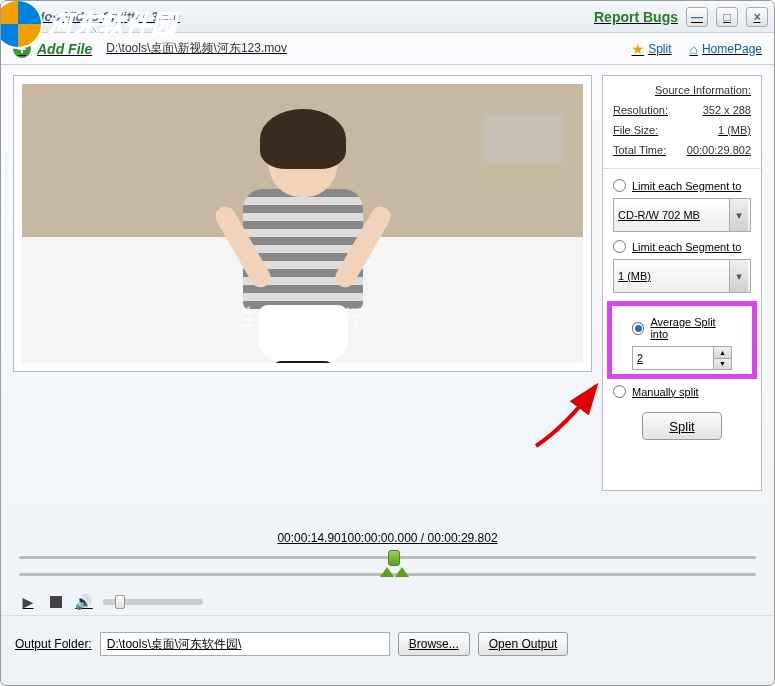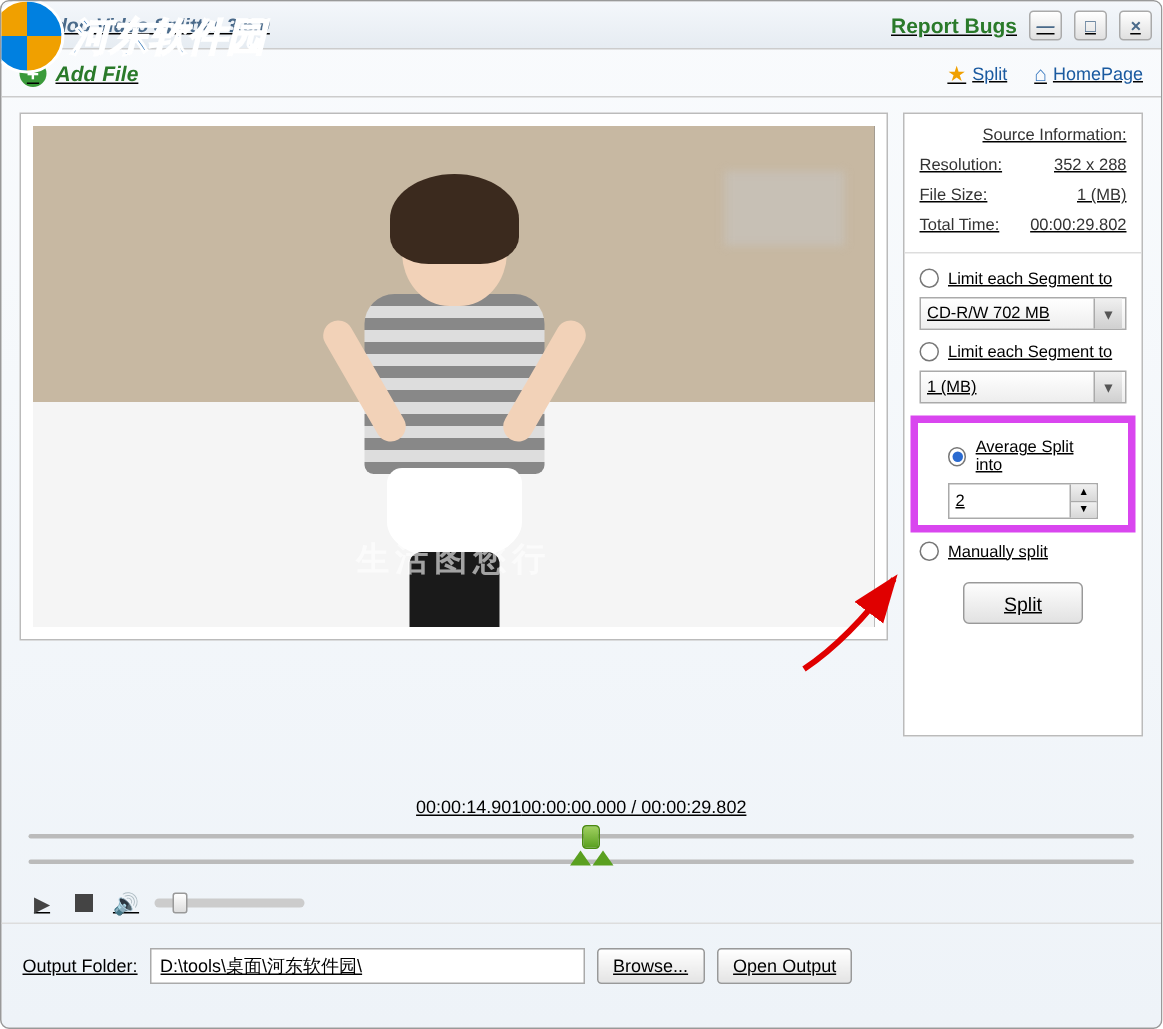--- a/index.html
+++ b/index.html
@@ -18,21 +18,21 @@
     .wm-sub { position: absolute; top: 40px; left: 55px; font-size: 18px; font-weight: bold; color: #e08000; font-style: italic; }
     .toolbar { display:flex; align-items:center; height:32px; padding:0 12px; border-bottom:1px solid #ccc; }
     .add-file { display:flex; align-items:center; gap:6px; color:#2a7a2a; font-weight:bold; font-size:14px; font-style:italic; cursor:pointer; }
     .add-icon { width:18px; height:18px; border-radius:50%; background:#3a9a3a; color:#fff; display:flex; align-items:center; justify-content:center; font-size:14px; font-style:normal; font-weight:bold; }
     .file-path { margin-left:14px; font-size:12px; color:#333; }
     .toolbar-right { margin-left:auto; display:flex; gap:18px; }
     .link { display:flex; align-items:center; gap:4px; color:#1a5aa0; font-size:12px; cursor:pointer; }
     .star-icon { color:#f0a000; font-size:14px; }
     .home-icon { color:#3a7ac0; font-size:14px; }
     .content { display:flex; padding:10px 12px 6px 12px; gap:10px; }
-    .video-panel { flex:1; border:1px solid #bbb; background:#fff; position:relative; height:352px; }
+    .video-panel { flex:1; border:1px solid #bbb; background:#fff; position:relative; height:297px; }
     .video-inner { position:absolute; inset:8px; background:#000; display:flex; align-items:center; justify-content:center; }
     .frame { width:100%; height:100%; position:relative; background:linear-gradient(#c7b8a2 0 55%, #f5f5f5 55% 100%); overflow:hidden; }
     .person { position:absolute; left:50%; top:12%; transform:translateX(-50%); width:150px; height:330px; }
     .head { width:70px; height:80px; background:#f2d2b8; border-radius:50% 50% 45% 45%; margin:0 auto; position:relative; }
     .hair { position:absolute; top:-8px; left:-8px; right:-8px; height:60px; background:#3b2a1e; border-radius:50% 50% 30% 30%; }
     .torso { width:120px; height:120px; background:repeating-linear-gradient(#888 0 8px,#ddd 8px 16px); margin:-8px auto 0; border-radius:20px 20px 6px 6px; }
     .arms { position:absolute; top:85px; width:100%; }
     .arm { position:absolute; width:20px; height:90px; background:#f2d2b8; border-radius:10px; }
     .arm.l { left:5px; transform:rotate(-30deg); }
     .arm.r { right:5px; transform:rotate(30deg); }
@@ -40,21 +40,21 @@
     .legs { width:60px; height:90px; background:#1a1a1a; margin:-4px auto 0; border-radius:8px 8px 12px 12px; }
     .wm2 { position:absolute; bottom:30px; left:50%; transform:translateX(-50%); color:rgba(255,255,255,0.6); font-size:22px; font-weight:bold; letter-spacing:4px; }
     .blur-corner { position:absolute; top:30px; right:20px; width:80px; height:50px; background:rgba(200,200,200,0.5); filter:blur(3px); }
     .side-panel { width:160px; border:1px solid #bbb; background:#fff; padding:8px 10px; font-size:11px; height:416px; }
     .src-info { margin-bottom:12px; }
     .src-info div { display:flex; justify-content:space-between; margin-bottom:8px; color:#333; }
     .divider { border-top:1px solid #ddd; margin:10px -10px; }
     .option { display:flex; align-items:center; gap:6px; margin-bottom:6px; margin-top:6px; }
     .radio { width:13px; height:13px; border:1px solid #777; border-radius:50%; display:flex; align-items:center; justify-content:center; cursor:pointer; background:#fff; }
     .radio.sel::after { content:''; width:7px; height:7px; background:#2a6ad0; border-radius:50%; }
-    .combo { width:100%; height:22px; border:1px solid #aaa; background:linear-gradient(#fff,#eee); display:flex; align-items:center; padding:0 4px; margin-bottom:8px; font-size:11px; position:relative; }
+    .combo { width:100%; height:34px; border:1px solid #aaa; background:linear-gradient(#fff,#eee); display:flex; align-items:center; padding:0 4px; margin-bottom:8px; font-size:11px; position:relative; }
     .combo::after { content:'▾'; position:absolute; right:2px; top:0; width:18px; height:100%; display:flex; align-items:center; justify-content:center; background:linear-gradient(#f0f0f0,#d0d0d0); border-left:1px solid #aaa; color:#555; }
     .spinner { width:100%; height:24px; border:1px solid #aaa; display:flex; align-items:center; padding:0 4px; position:relative; }
     .spin-btns { position:absolute; right:0; top:0; bottom:0; width:18px; display:flex; flex-direction:column; border-left:1px solid #aaa; }
     .spin-btns div { flex:1; display:flex; align-items:center; justify-content:center; font-size:7px; background:linear-gradient(#f0f0f0,#d8d8d8); cursor:pointer; }
     .spin-btns div:first-child { border-bottom:1px solid #aaa; }
     .highlight-box { border:5px solid #d946ef; padding:4px 20px; margin:6px -6px; }
     .split-btn { width:80px; height:28px; margin:14px auto 0; display:flex; align-items:center; justify-content:center; border:1px solid #999; border-radius:4px; background:linear-gradient(#fdfdfd,#e2e2e2); cursor:pointer; font-size:13px; }
     .below { padding:2px 18px 4px 18px; }
     .time-row { display:flex; justify-content:center; font-size:12px; margin-bottom:4px;margin-top:32px; }
     .slider-row { position:relative; height:18px; }
@@ -96,20 +96,21 @@
       <div class="winbtn">□</div>
       <div class="winbtn">×</div>
     </div>
   </div>
 
   <div class="toolbar">
     <div class="add-file">
       <div class="add-icon">+</div>
       <span>Add File</span>
     </div>
+    <span class="file-path">D:\tools\桌面\新视频\河东123.mov</span>
     <div class="toolbar-right">
       <div class="link">
         <span class="star-icon">★</span>
         <span>Split</span>
       </div>
       <div class="link">
         <span class="home-icon">⌂</span>
         <span>HomePage</span>
       </div>
     </div>

